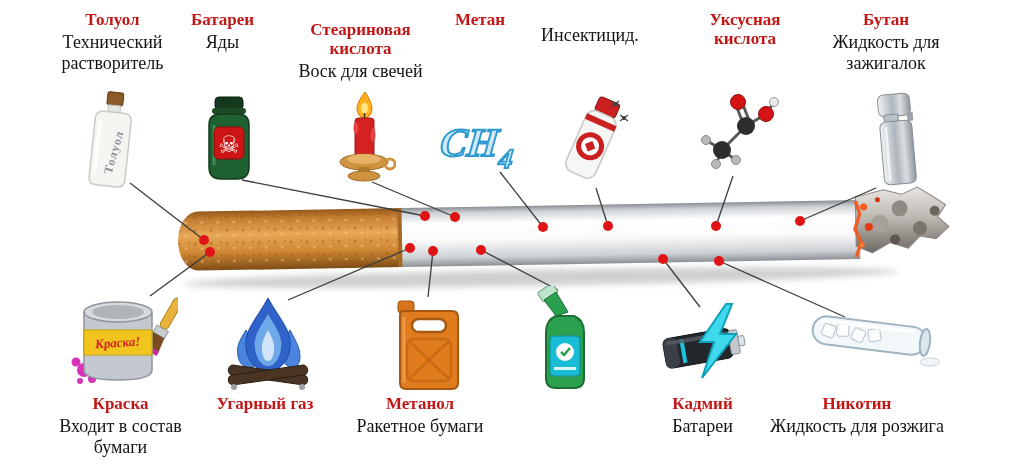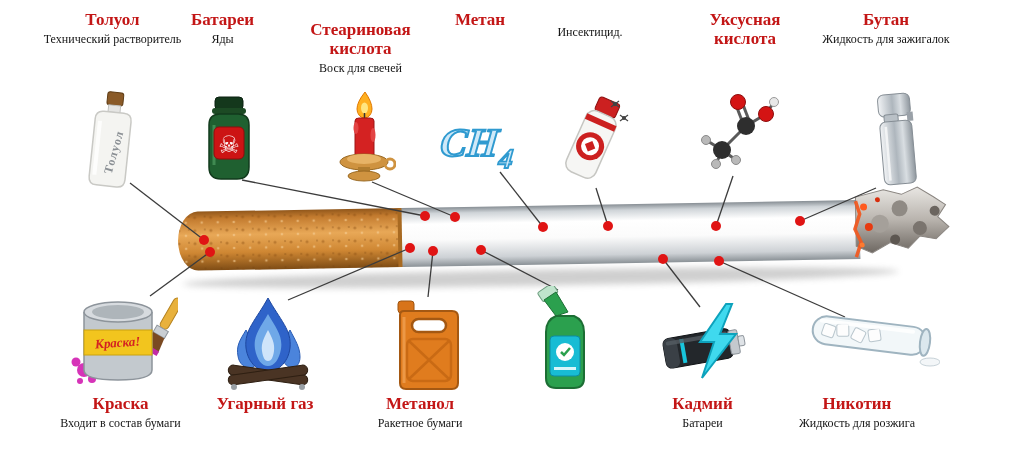--- a/index.html
+++ b/index.html
@@ -4,21 +4,21 @@
 <style>
   html,body{margin:0;padding:0;background:#fff;}
   .stage{
     position:relative;width:1024px;height:475px;background:#ffffff;overflow:hidden;
     font-family:Liberation Serif, serif;
   }
   .overlay{position:absolute;left:0;top:0;z-index:1;}
   .icon{position:absolute;z-index:2;}
   .label{position:absolute;z-index:3;text-align:center;}
   .title{font-weight:bold;font-size:17px;line-height:1.12;color:var(--title-color,#c31616);}
-  .subtitle{font-size:12px;line-height:1.18;margin-top:3px;color:var(--subtitle-color,#141414);}
+  .subtitle{font-size:18px;line-height:1.18;margin-top:3px;color:var(--subtitle-color,#141414);}
   .cline{stroke:var(--line-color,#3c3c3c);stroke-width:1.3;}
   .dot{fill:var(--dot-color,#e01414);}
 </style>
 </head>
 <body>
 
 <div class="stage">
 
   <svg class="overlay" width="1024" height="475" viewBox="0 0 1024 475">
     <defs>

